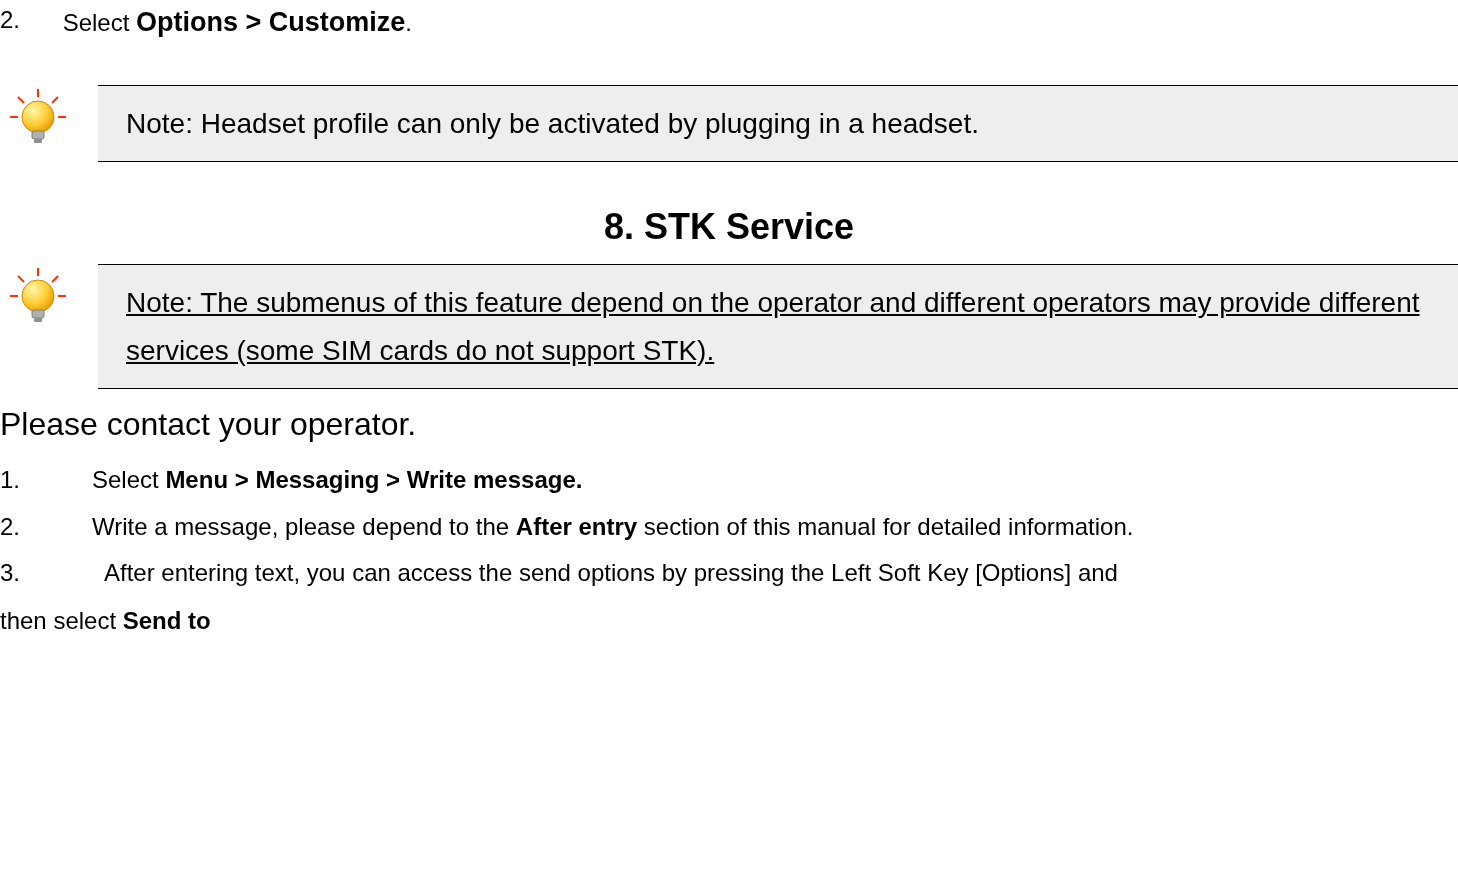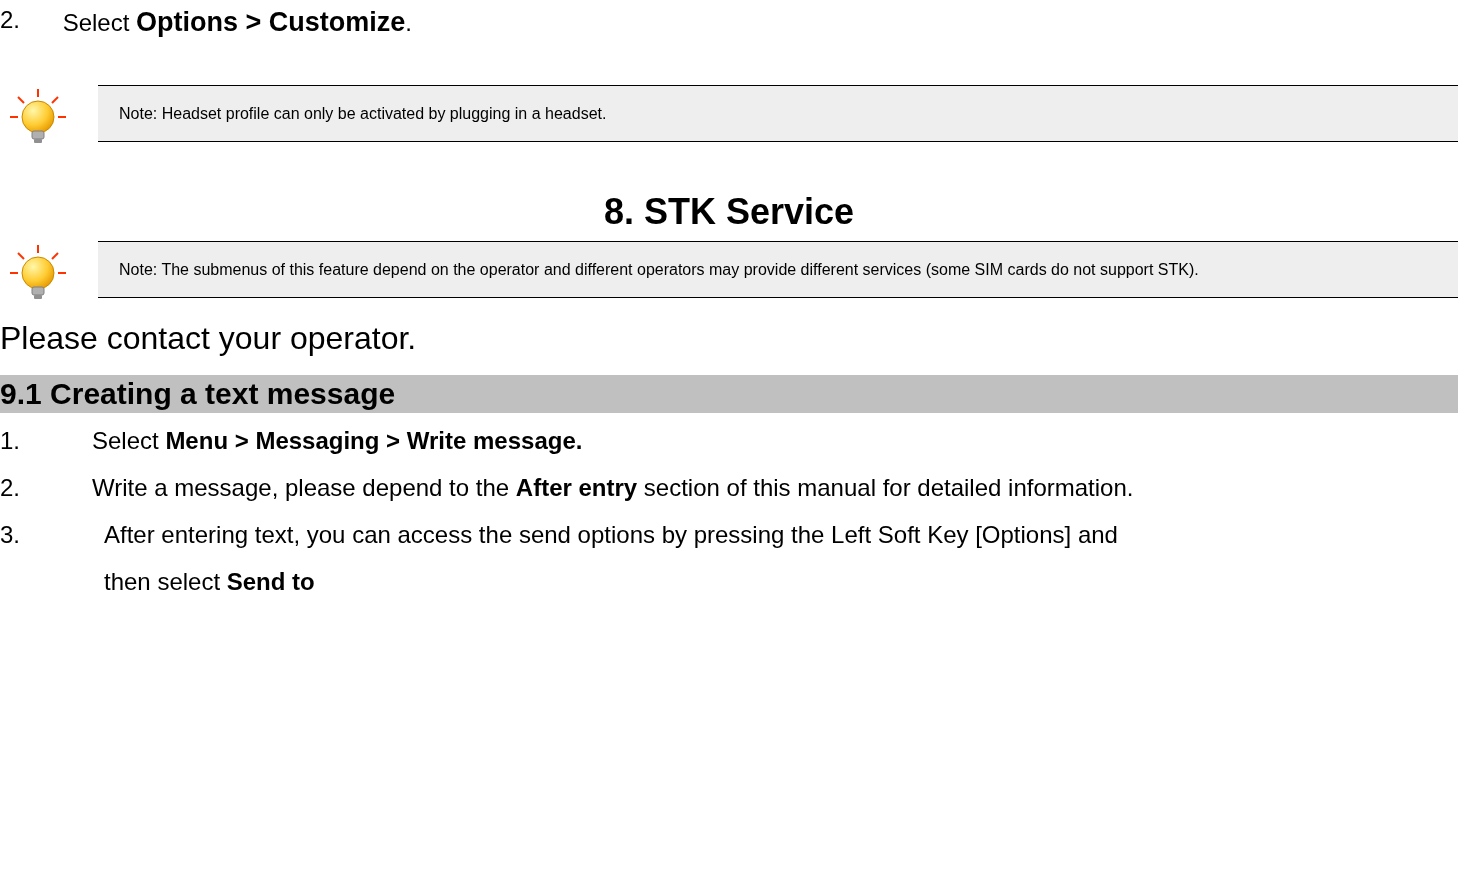--- a/index.html
+++ b/index.html
@@ -43,22 +43,22 @@
     display: flex;
     justify-content: flex-start;
     align-items: flex-start;
     padding-top: 2px;
   }
   .note-row .note-cell {
     flex: 1;
     background: #eeeeee;
     border-top: 1px solid #000000;
     border-bottom: 1px solid #000000;
-    padding: 14px 16px 14px 21px;
-    font-size: 16px;
+    padding: 14px 16px 14px 28px;
+    font-size: 28px;
     line-height: 1.7;
   }
   .bulb-icon {
     width: 60px;
     height: 60px;
     display: block;
   }
   .chapter-heading {
     text-align: center;
     font-weight: bold;
@@ -89,21 +89,20 @@
     display: flex;
   }
   .num-list li .li-num {
     flex: 0 0 80px;
   }
   .num-list li .li-body {
     flex: 1;
     padding-left: 12px;
   }
   .indent-continue {
-    padding-left: 104px;
     font-size: 24px;
     line-height: 1.75;
   }
 </style>
 </head>
 <body>
 
 <div class="page">
 
   <div class="step-line">
@@ -127,21 +126,21 @@
         <circle cx="30" cy="30" r="16" fill="url(#g1)" stroke="#c98a00" stroke-width="1"></circle>
         <rect x="24" y="44" width="12" height="8" rx="2" fill="#b0b0b0" stroke="#808080" stroke-width="1"></rect>
         <rect x="26" y="52" width="8" height="4" rx="1" fill="#909090"></rect>
       </svg>
     </div>
     <div class="note-cell">Note: Headset profile can only be activated by plugging in a headset.</div>
   </div>
 
   <div class="chapter-heading">8.   STK Service</div>
 
-  <div class="note-row" style="margin-top:8px;">
+  <div class="note-row" style="margin-top:16px;text-decoration:underline;">
     <div class="icon-cell">
       <svg class="bulb-icon" viewBox="0 0 60 60">
         <line x1="30" y1="2" x2="30" y2="10" stroke="#ff3300" stroke-width="2"></line>
         <line x1="10" y1="10" x2="16" y2="16" stroke="#ff3300" stroke-width="2"></line>
         <line x1="50" y1="10" x2="44" y2="16" stroke="#ff3300" stroke-width="2"></line>
         <line x1="2" y1="30" x2="10" y2="30" stroke="#ff3300" stroke-width="2"></line>
         <line x1="58" y1="30" x2="50" y2="30" stroke="#ff3300" stroke-width="2"></line>
         <radialGradient id="g2" cx="0.35" cy="0.3" r="0.75">
           <stop offset="0%" stop-color="#fff7aa"></stop>
           <stop offset="60%" stop-color="#ffcc33"></stop>
@@ -151,21 +150,20 @@
         <rect x="24" y="44" width="12" height="8" rx="2" fill="#b0b0b0" stroke="#808080" stroke-width="1"></rect>
         <rect x="26" y="52" width="8" height="4" rx="1" fill="#909090"></rect>
       </svg>
     </div>
     <div class="note-cell">Note: The submenus of this feature depend on the operator and different operators may provide different services (some SIM cards do not support STK).</div>
   </div>
 
   <div class="body-line">Please contact your operator.</div>
 
 
-  <div class="section-heading">9.1  Creating a text message</div>
 
   <ul class="num-list">
     <li>
       <span class="li-num">1.</span>
       <span class="li-body">
         <span>Select </span><span class="bold">Menu &gt; Messaging &gt; Write message.</span>
       </span>
     </li>
     <li>
       <span class="li-num">2.</span>

